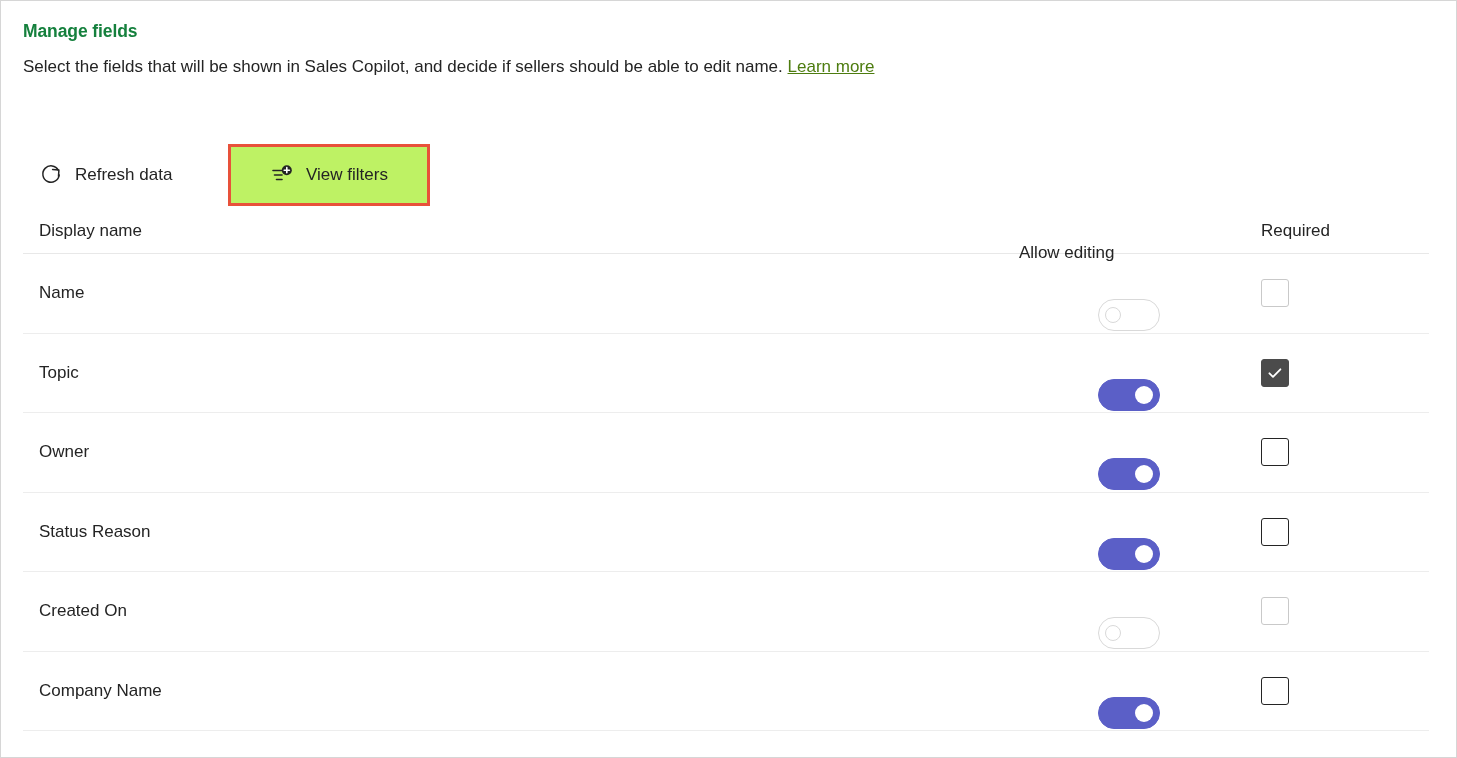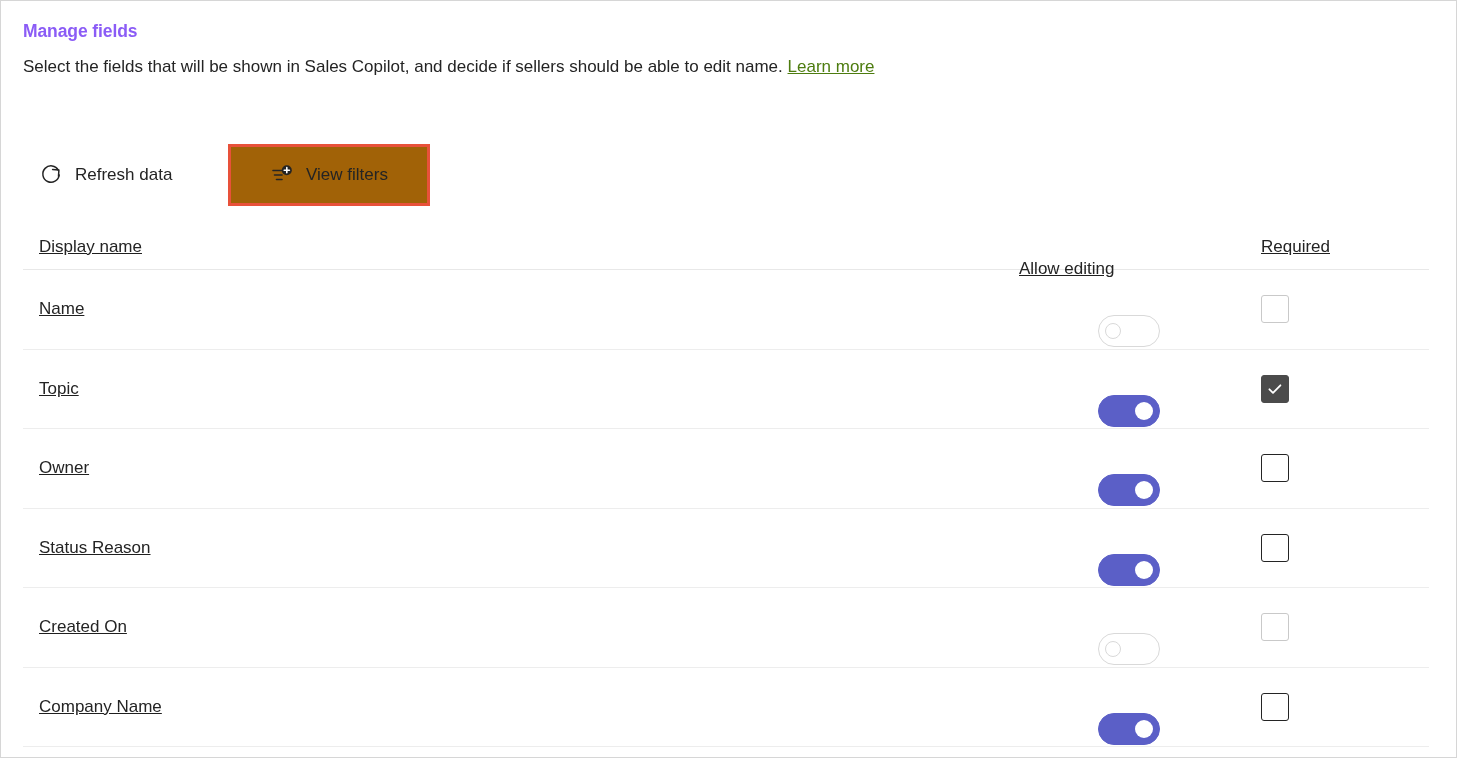--- a/index.html
+++ b/index.html
@@ -24,21 +24,21 @@
     overflow: hidden;
   }
 
   
   .header {
     padding: 18px 24px 0 22px;
   }
   .page-title {
     font-size: 17.5px;
     font-weight: bold;
-    color: #8b5cf6;
+    color: #15803d;
     line-height: 24px;
     margin: 0;
     letter-spacing: -0.1px;
   }
   .page-subtitle {
     font-size: 17px;
     color: #242424;
     line-height: 24px;
     margin: 12px 0 0 0;
     font-weight: normal;
@@ -84,30 +84,29 @@
     position: absolute;
     left: 205px;
     top: 0;
     width: 202px;
     height: 62px;
     box-sizing: border-box;
     border: 3px solid #e8513a;
     display: flex;
     align-items: center;
     justify-content: center;
-    background: #a16207;
+    background: #bef264;
   }
 
   
   .table {
     position: absolute;
     left: 22px;
-    top: 224px;
+    top: 208px;
     width: 1406px;
-    text-decoration: underline;
   }
   .row {
     display: flex;
     align-items: center;
     box-sizing: border-box;
   }
   .row.header-row {
     height: 45px;
     border-bottom: 1px solid #e8e8e8;
   }

